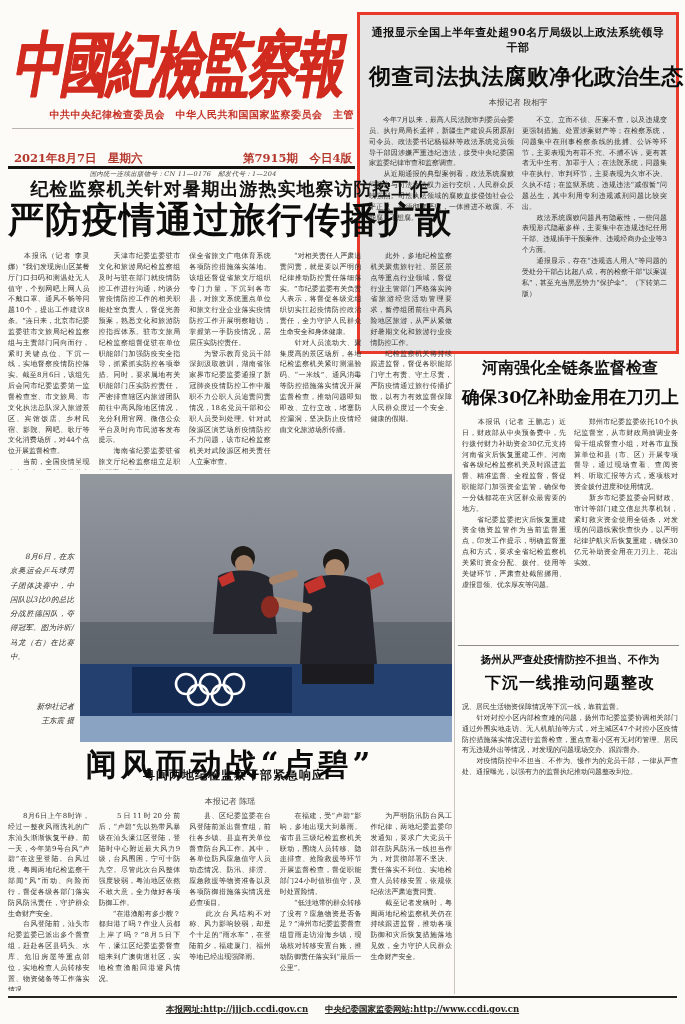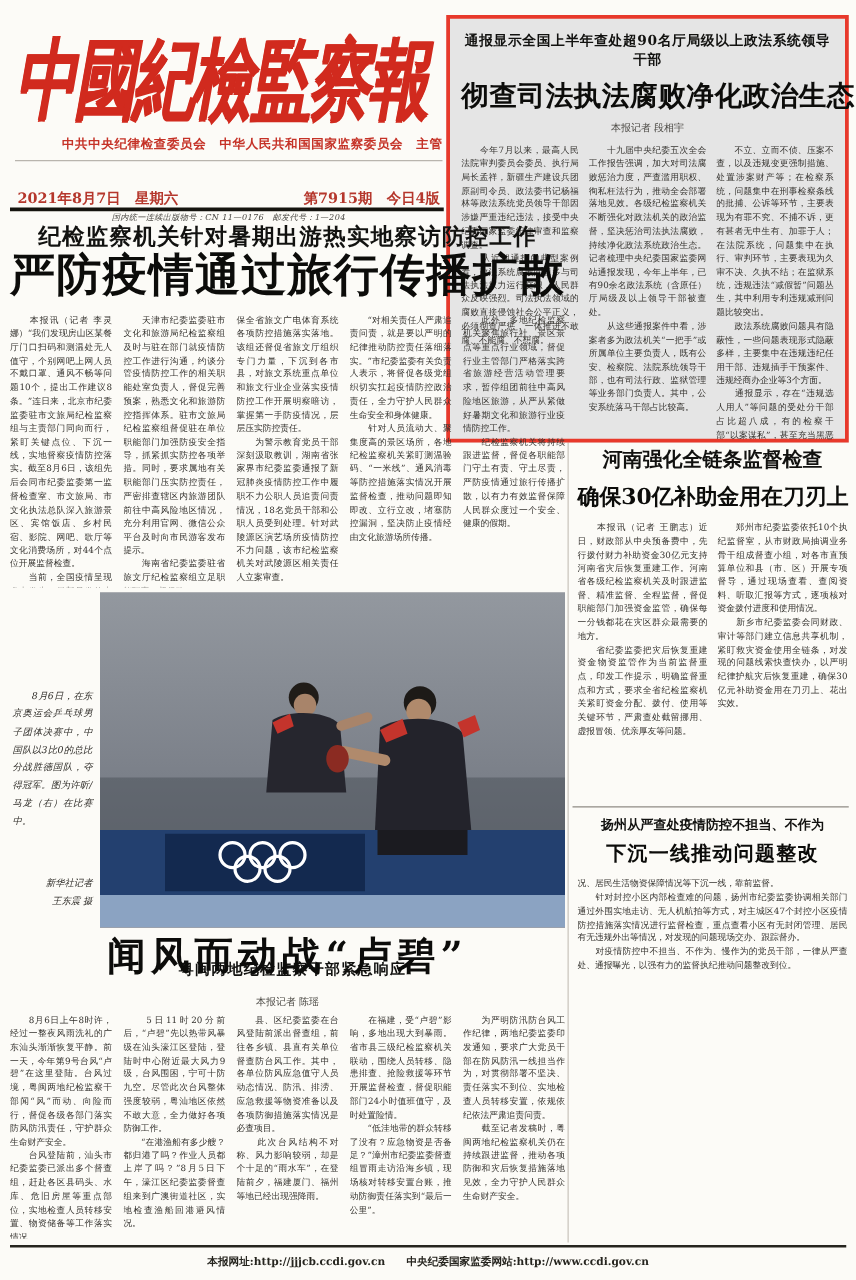--- a/index.html
+++ b/index.html
@@ -60,21 +60,21 @@
   #right-divider{position:absolute;left:458px;top:645px;width:221px;height:1px;background:#8f8c85;}
   #yangzhou{position:absolute;left:462px;top:653px;width:216px;}
   #yangzhou .kicker{font-size:10.5px;}
   #yangzhou .headline{font-size:16px;letter-spacing:1px;margin:6px 0 8px 0;}
   #yangzhou .cols{gap:8px;}
   #yangzhou .col{height:282px;}
   
   #footer-rule{position:absolute;left:8px;top:996px;width:669px;height:2px;background:#26251f;}
   #footer{position:absolute;left:0;top:1004px;width:685px;text-align:center;font-size:8.5px;
       font-weight:bold;color:#26251f;}
-  #footer span{margin:0 7px;}
+  #footer span{margin:0 7px;text-decoration:underline;}
 </style>
 </head>
 <body>
 
 <div id="page">
 
   <div id="masthead">
     <div class="mast-title">中國紀檢監察報</div>
     <div class="mast-sup">中共中央纪律检查委员会　中华人民共和国国家监察委员会　主管</div>
     <div class="mast-dateline">
@@ -86,22 +86,20 @@
   <div id="left-rule"></div>
   <div id="vert-rule"></div>
 
   <div id="red-box">
     <div class="kicker">通报显示全国上半年查处超90名厅局级以上政法系统领导干部</div>
     <div class="headline">彻查司法执法腐败净化政治生态</div>
     <div class="byline">本报记者 段相宇</div>
     <div class="cols">
       <div class="col">　　今年7月以来，最高人民法院审判委员会委员、执行局局长孟祥，新疆生产建设兵团原副司令员、政法委书记杨福林等政法系统党员领导干部因涉嫌严重违纪违法，接受中央纪委国家监委纪律审查和监察调查。
 　　从近期通报的典型案例看，政法系统腐败问题多与司法执法权力运行交织，人民群众反映强烈。司法执法领域的腐败直接侵蚀社会公平正义，必须彻查严惩，一体推进不敢腐、不能腐、不想腐。</div>
-      <div class="col">　　十九届中央纪委五次全会工作报告强调，加大对司法腐败惩治力度，严查滥用职权、徇私枉法行为，推动全会部署落地见效。各级纪检监察机关不断强化对政法机关的政治监督，坚决惩治司法执法腐败，持续净化政法系统政治生态。记者梳理中央纪委国家监委网站通报发现，今年上半年，已有90余名政法系统（含原任）厅局级及以上领导干部被查处。
-　　从这些通报案件中看，涉案者多为政法机关“一把手”或所属单位主要负责人，既有公安、检察院、法院系统领导干部，也有司法行政、监狱管理等业务部门负责人。其中，公安系统落马干部占比较高。</div>
       <div class="col">　　不立、立而不侦、压案不查，以及违规变更强制措施、处置涉案财产等；在检察系统，问题集中在刑事检察条线的批捕、公诉等环节，主要表现为有罪不究、不捕不诉，更有甚者无中生有、加罪于人；在法院系统，问题集中在执行、审判环节，主要表现为久审不决、久执不结；在监狱系统，违规违法“减假暂”问题丛生，其中利用专利违规减刑问题比较突出。
 　　政法系统腐败问题具有隐蔽性，一些问题表现形式隐蔽多样，主要集中在违规违纪任用干部、违规插手干预案件、违规经商办企业等3个方面。
 　　通报显示，存在“违规选人用人”等问题的受处分干部占比超八成，有的检察干部“以案谋私”，甚至充当黑恶势力“保护伞”。（下转第二版）</div>
     </div>
   </div>
 
   <div id="main-kicker" class="kicker">纪检监察机关针对暑期出游热实地察访防控工作</div>
   <div id="main-headline" class="headline">严防疫情通过旅行传播扩散</div>
   <div id="main-body" class="cols">
     <div class="col">　　本报讯（记者 李灵娜）“我们发现房山区某餐厅门口扫码和测温处无人值守，个别网吧上网人员不戴口罩、通风不畅等问题10个，提出工作建议8条。”连日来，北京市纪委监委驻市文旅局纪检监察组与主责部门同向而行，紧盯关键点位、下沉一线，实地督察疫情防控落实。截至8月6日，该组先后会同市纪委监委第一监督检查室、市文旅局、市文化执法总队深入旅游景区、宾馆饭店、乡村民宿、影院、网吧、歌厅等文化消费场所，对44个点位开展监督检查。

